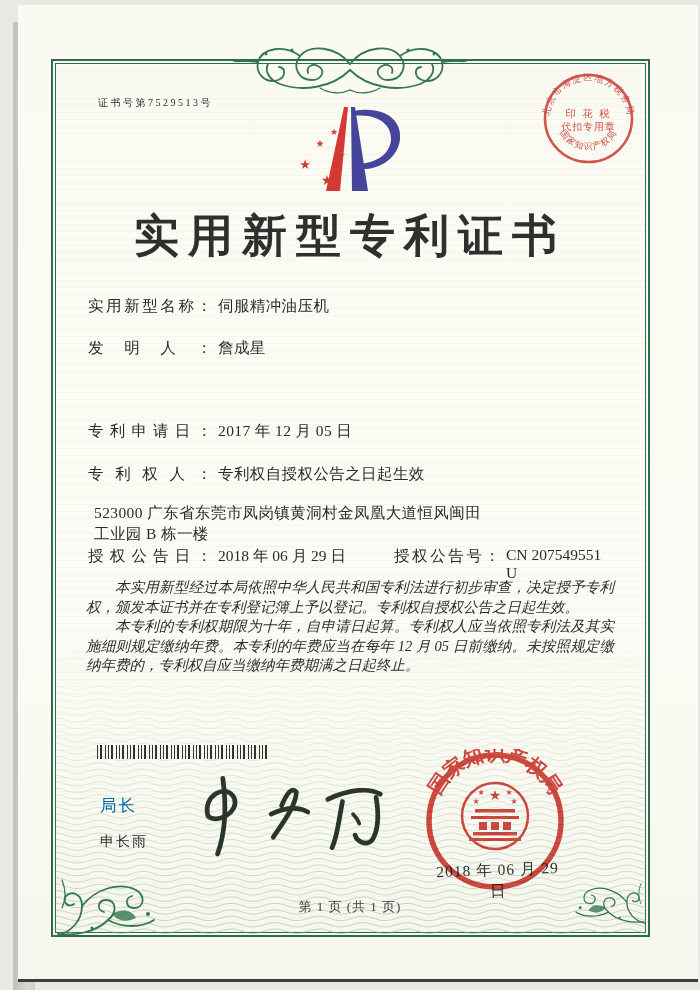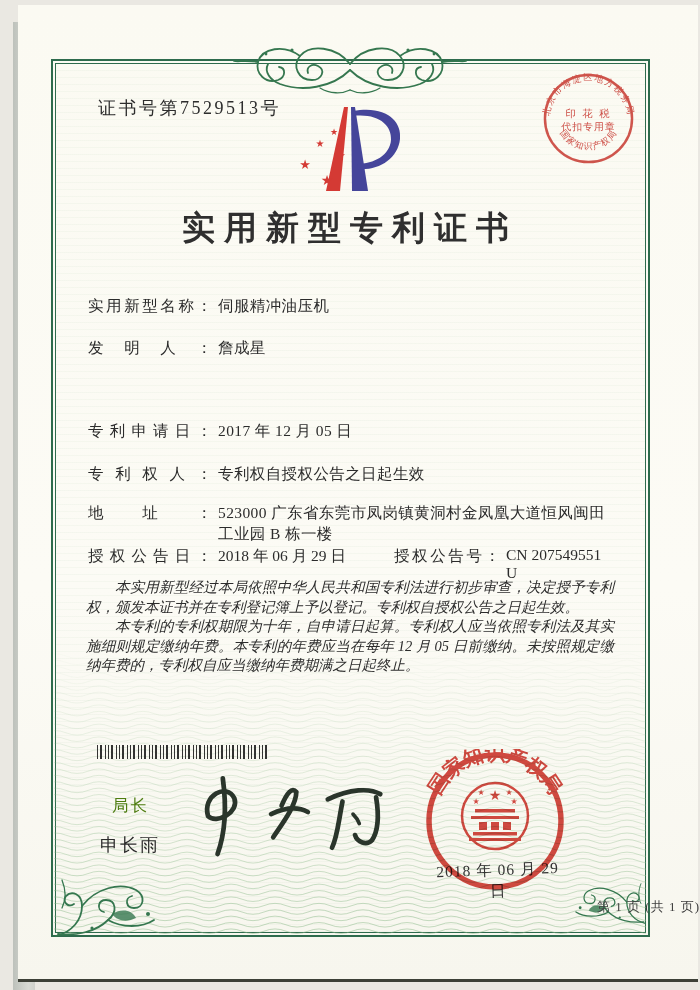--- a/index.html
+++ b/index.html
@@ -9,48 +9,48 @@
   .binding-strip{position:absolute;left:13px;top:22px;width:22px;height:968px;
        background:linear-gradient(90deg,#bdc1bb,#d8dad4 70%,#cfd1cb);}
   .paper{position:absolute;left:18px;top:5px;width:680px;height:974px;
        background:linear-gradient(180deg,#fbfaf2 0%,#fcfbf5 60%,#f7f6ee 100%);
        border-bottom:3px solid #3d4037;}
   .frame-outer{position:absolute;left:51px;top:59px;width:599px;height:878px;
        box-sizing:border-box;border:2px solid #2e6b4d;}
   .frame-inner{position:absolute;inset:2px;border:1px solid #2e6b4d;
        background:repeating-linear-gradient(0deg,rgba(160,195,160,0.08) 0 1px,rgba(0,0,0,0) 1px 7px);}
   .waves-svg{position:absolute;left:54px;top:652px;width:592px;height:284px;}
-  .cert-no{position:absolute;left:98px;top:96px;font-size:18px;letter-spacing:2.5px;color:#2d2d2d;}
+  .cert-no{position:absolute;left:98px;top:96px;font-size:10px;letter-spacing:2.5px;color:#2d2d2d;}
   .logo-svg{position:absolute;left:290px;top:103px;width:120px;height:92px;}
   .stamp-svg{position:absolute;left:541px;top:71px;width:95px;height:95px;opacity:.9;mix-blend-mode:multiply;}
   .title{position:absolute;left:0;top:206px;width:700px;text-align:center;
-       font-size:33px;font-weight:700;letter-spacing:9px;padding-left:0;box-sizing:border-box;color:#2f2f2f;}
+       font-size:45px;font-weight:700;letter-spacing:9px;padding-left:0;box-sizing:border-box;color:#2f2f2f;}
   .row{position:absolute;left:88px;width:526px;display:flex;font-size:15.5px;color:#2b2b2b;}
   .row .lab{flex:none;width:124px;text-align:justify;text-align-last:justify;}
   .row .val{flex:1;padding-left:6px;letter-spacing:.4px;}
   .row .val .l2{display:block;}
   .row .val2-lab{flex:none;width:106px;text-align:justify;text-align-last:justify;}
   .row .val-fixed{flex:none;width:176px;padding-left:6px;}
   .row .val2{flex:1;padding-left:6px;}
   .paras{position:absolute;left:86px;top:578px;width:528px;font-size:14.5px;
        line-height:19.6px;text-align:justify;color:#2c2c2c;}
   .paras p{margin:0;text-indent:2em;font-style:italic;}
   .barcode{position:absolute;left:97px;top:745px;width:173px;height:14px;opacity:.9;
        background:repeating-linear-gradient(90deg,#1d1d1d 0 1.5px,transparent 1.5px 3px,
        #1d1d1d 3px 5.5px,transparent 5.5px 8px,#1d1d1d 8px 9px,transparent 9px 11px);}
-  .director-title{position:absolute;left:112px;top:795px;font-size:16.5px;color:#4d7c0f;letter-spacing:2px;}
-  .director-name{position:absolute;left:100px;top:833px;font-size:18px;color:#2b2b2b;letter-spacing:2px;}
+  .director-title{position:absolute;left:100px;top:795px;font-size:16.5px;color:#0369a1;letter-spacing:2px;}
+  .director-name{position:absolute;left:100px;top:833px;font-size:14px;color:#2b2b2b;letter-spacing:2px;}
   .sig-svg{position:absolute;left:185px;top:770px;width:210px;height:105px;}
   .seal-date{position:absolute;left:428px;top:860px;width:140px;text-align:center;
        font-size:15.5px;color:#333;letter-spacing:1px;transform:rotate(-2deg);}
   .seal-svg{position:absolute;left:423px;top:749px;width:144px;height:144px;opacity:.9;mix-blend-mode:multiply;}
   .orn-top{position:absolute;left:232px;top:36px;width:236px;height:76px;}
   .orn-bl{position:absolute;left:52px;top:850px;width:150px;height:92px;}
   .orn-br{position:absolute;left:542px;top:850px;width:106px;height:90px;}
-  .footer{position:absolute;left:0;top:898px;width:700px;text-align:right;
+  .footer{position:absolute;left:0;top:898px;width:700px;text-align:center;
        font-size:13px;color:#3f3f3f;letter-spacing:1px;}
   svg text{font-family:"Liberation Serif","DejaVu Serif",serif;}
 </style>
 </head>
 <body>
 
 <div id="stage">
 
   <div class="binding-strip"></div>
   <div class="paper"></div>
@@ -160,21 +160,20 @@
   </div>
   <div class="row" style="top:421px">
     <span class="lab">专利申请日：</span>
     <span class="val">2017 年 12 月 05 日</span>
   </div>
   <div class="row" style="top:464px">
     <span class="lab">专利权人：</span>
     <span class="val">专利权自授权公告之日起生效</span>
   </div>
   <div class="row" style="top:503px">
-    <span class="lab">地址：</span>
     <span class="val"><span>523000 广东省东莞市凤岗镇黄洞村金凤凰大道恒风闽田</span><span class="l2">工业园 B 栋一楼</span></span>
   </div>
   <div class="row" style="top:546px">
     <span class="lab">授权公告日：</span>
     <span class="val-fixed">2018 年 06 月 29 日</span>
     <span class="val2-lab">授权公告号：</span>
     <span class="val2">CN 207549551 U</span>
   </div>
 
   <div class="paras">

